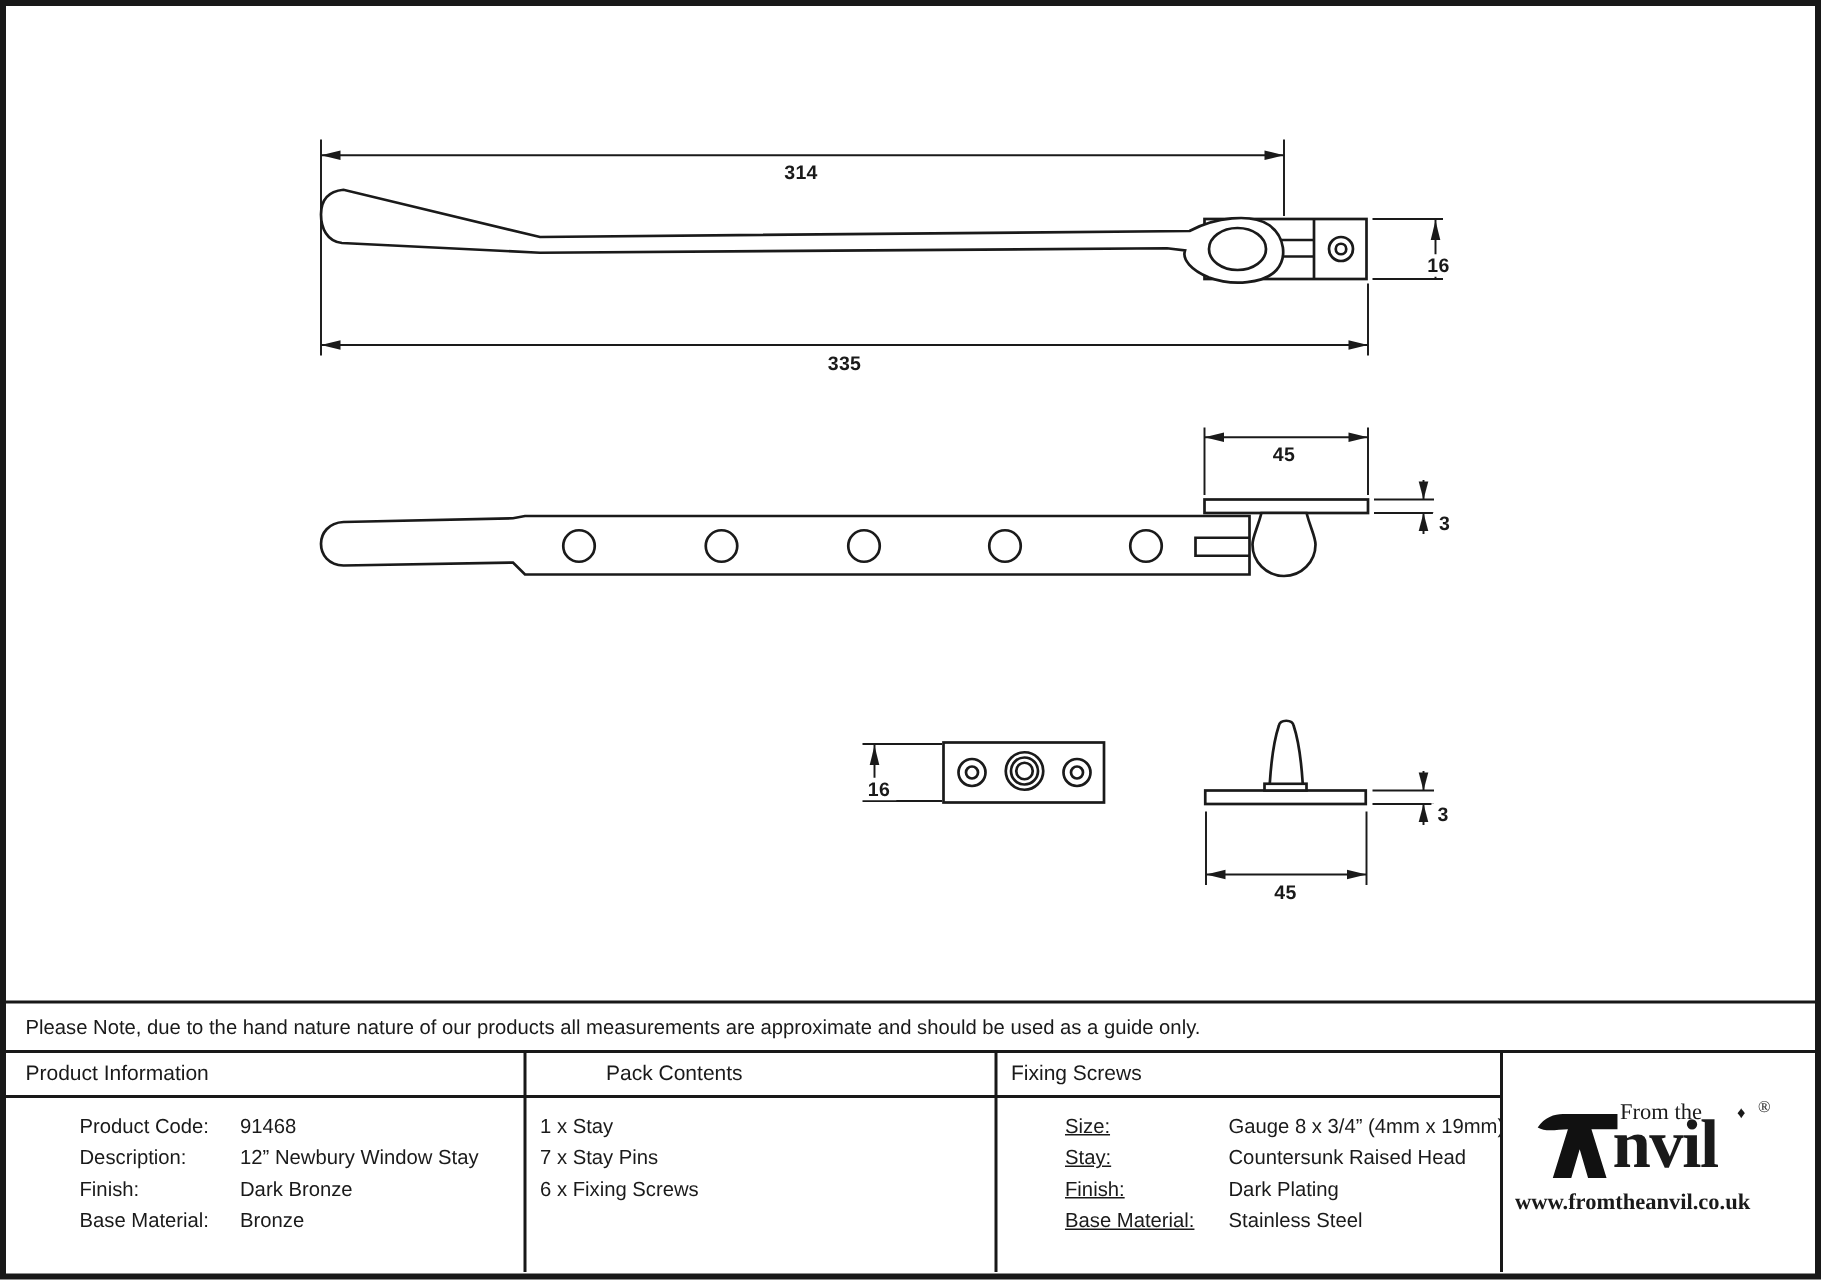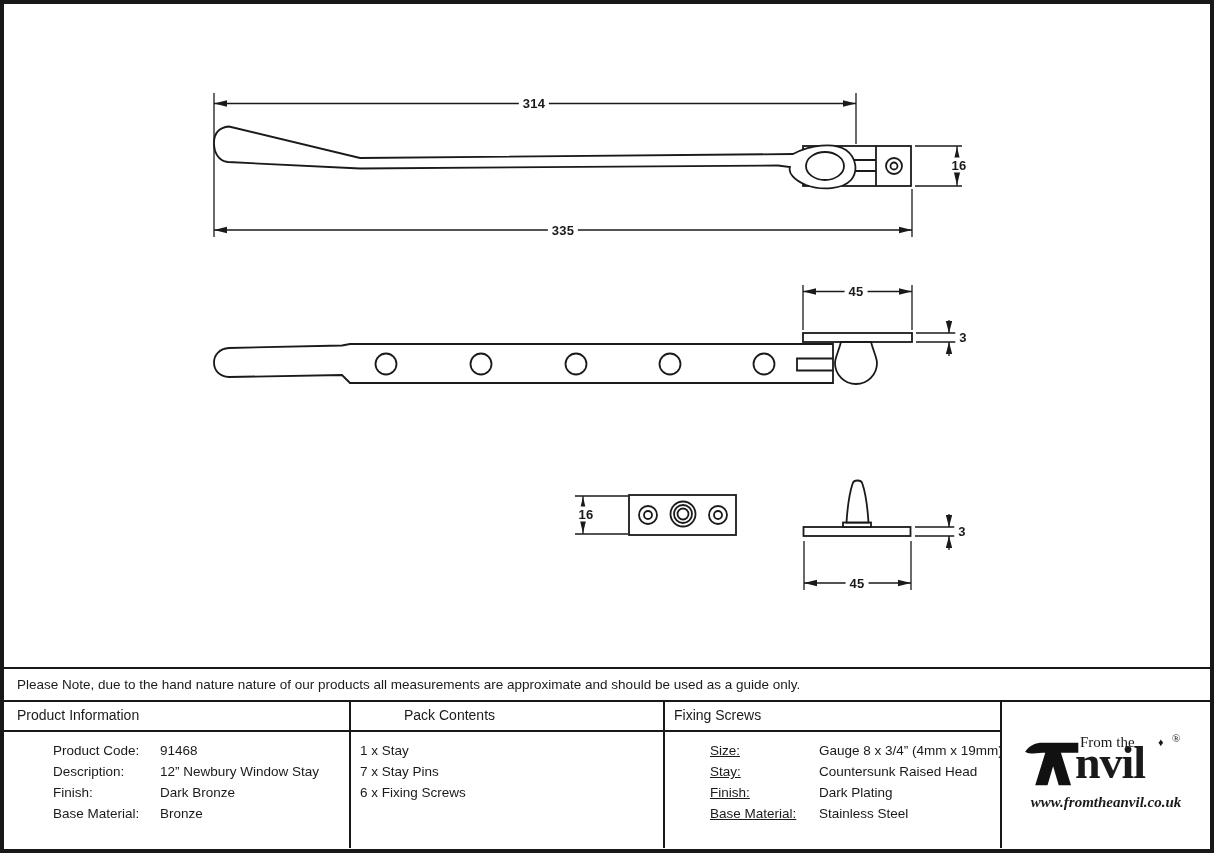--- a/index.html
+++ b/index.html
@@ -23,20 +23,21 @@
 
   .dim-label {
     position:absolute;
     transform:translate(-50%,-50%);
     background:#ffffff;
     padding:0 4px;
     font-size:13px;
     font-weight:700;
     letter-spacing:0.2px;
     white-space:nowrap;
+    margin-top:12px;
   }
 
   .note-row {
     position:absolute; left:4px; right:4px; top:667px; height:35px;
     border-top:2px solid #181818; border-bottom:2px solid #181818;
     display:flex; align-items:center; padding-left:13px;
     font-size:13.5px;
   }
 
   .tbl { position:absolute; left:4px; right:4px; top:702px; bottom:5px; }
@@ -59,22 +60,22 @@
   .kv.fs .k { width:109px;text-decoration:underline; }
   .kv .v { white-space:nowrap; }
 
   .logo-cell { position:absolute; left:998px; top:0; right:0; bottom:0; }
   .logo { position:relative; width:164px; margin:26px auto 0; height:96px; }
   .anvil-svg { position:absolute; left:0; top:10px; width:56px; height:52px; }
   .fromthe { position:absolute; left:56px; top:6px; font-family:Liberation Serif, serif; font-size:15px; white-space:nowrap; }
   .diamond { position:absolute; left:134px; top:8px; font-size:11px; }
   .brand { position:absolute; left:51px; top:12px; font-family:"Liberation Serif", serif; font-size:46px; font-weight:700; letter-spacing:-1px; line-height:1; }
   .reg { position:absolute; left:148px; top:4px; font-size:11px; font-family:"Liberation Serif", serif; }
-  .site { position:absolute; left:-14px; top:66px; width:192px; text-align:center;
-          font-family:"Liberation Serif", serif; font-style:italic; font-weight:700; font-size:15px; white-space:nowrap; }
+  .site { position:absolute; left:-14px; top:66px; width:192px; 
+          font-family:"Liberation Serif", serif; font-weight:700; font-size:15px; white-space:nowrap; }
 </style>
 </head>
 <body>
 
 <div class="page"></div>
 
 <svg class="draw" viewBox="0 0 1214 853" xmlns="http://www.w3.org/2000/svg">
 
   <g>
     <line class="dimln" x1="214" y1="93" x2="214" y2="237"></line>

